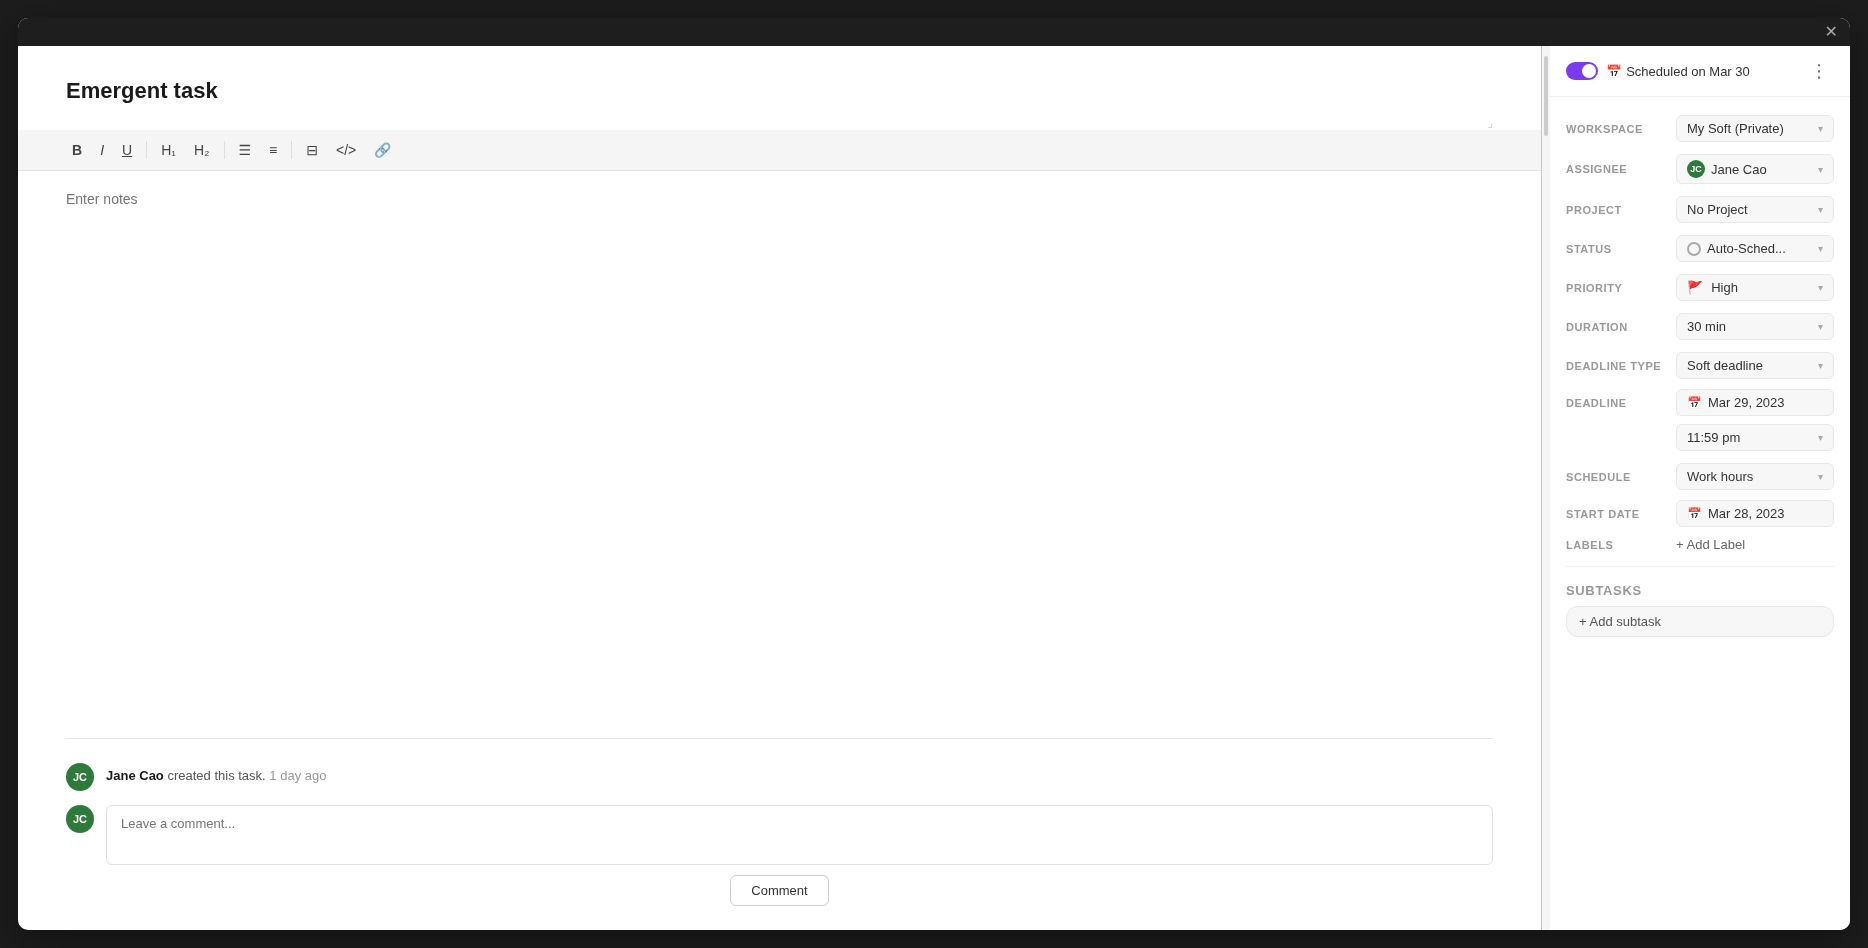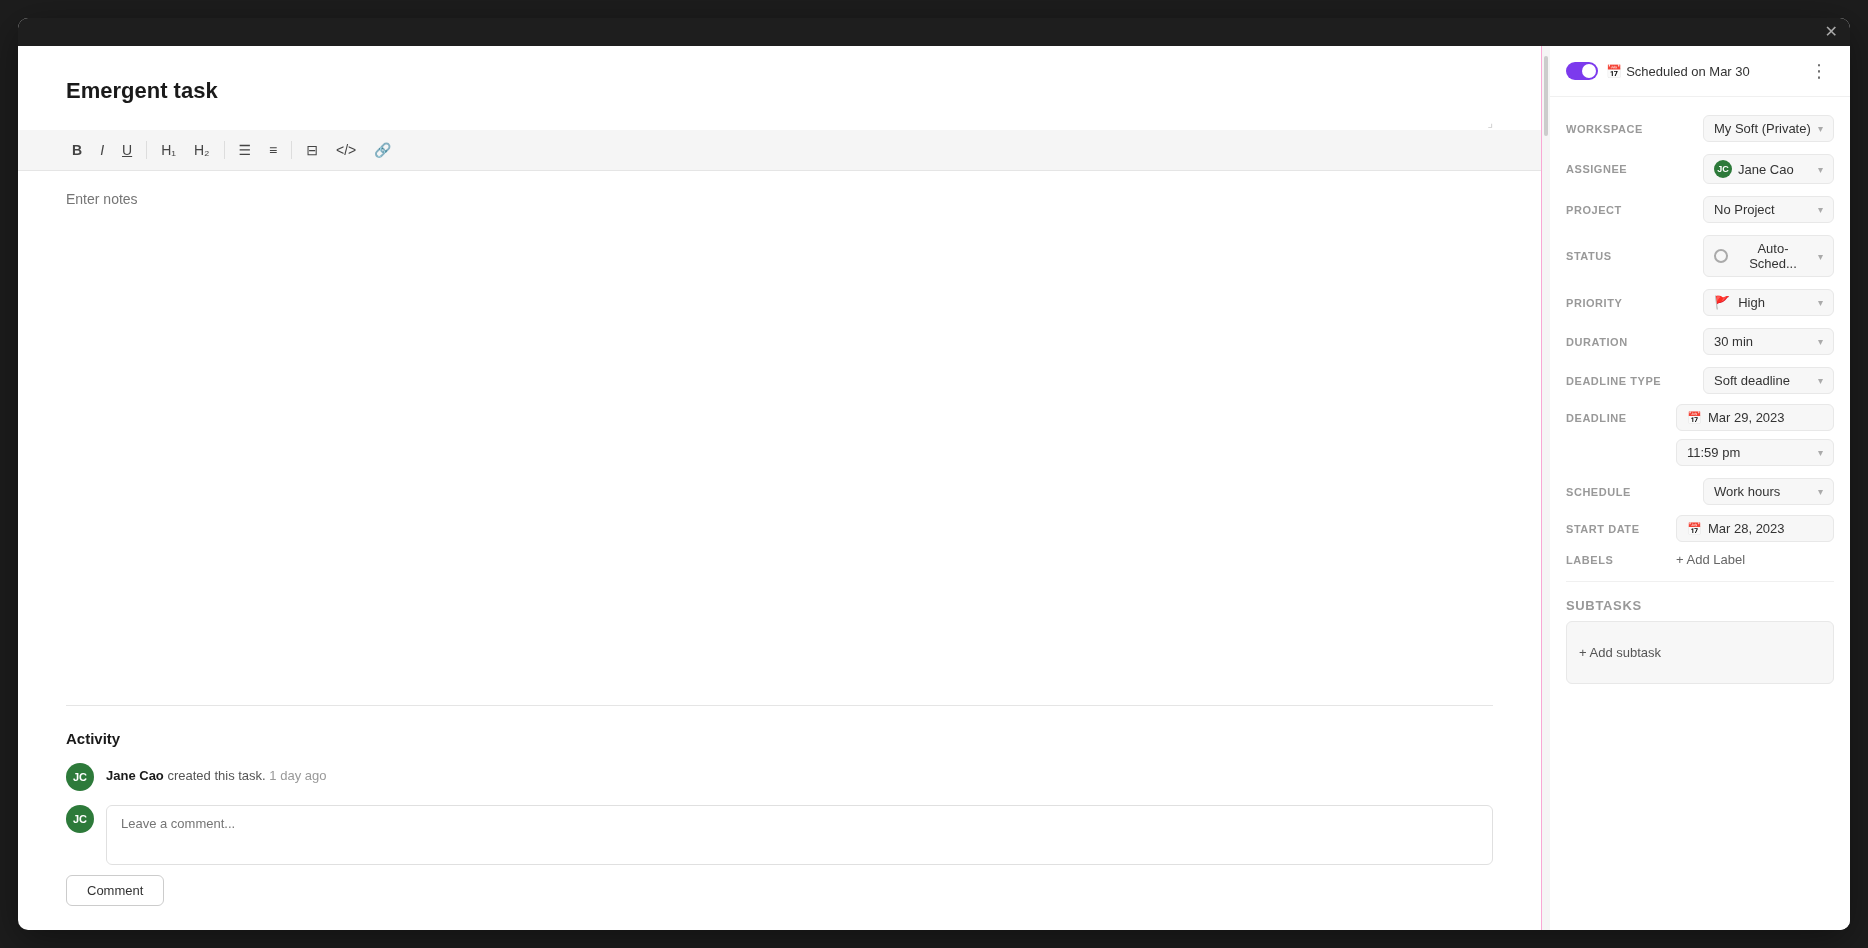--- a/index.html
+++ b/index.html
@@ -201,21 +201,21 @@
       font-size: 13px;
       color: #999;
       outline: none;
       resize: none;
       min-height: 60px;
       font-family: inherit;
     }
 
     .comment-submit {
       display: flex;
-      justify-content: flex-start;
+      justify-content: center;
       margin-top: 10px;
     }
 
     .comment-btn {
       background: #fff;
       border: 1px solid #ccc;
       border-radius: 6px;
       padding: 7px 20px;
       font-size: 13px;
       cursor: pointer;
@@ -292,21 +292,20 @@
 
     .props-list {
       padding: 12px 0;
     }
 
     .prop-row {
       display: flex;
       align-items: center;
       padding: 6px 16px;
       min-height: 36px;
-      gap: 27px;
     }
 
     .prop-label {
       font-size: 11px;
       font-weight: 600;
       color: #999;
       letter-spacing: 0.05em;
       text-transform: uppercase;
       width: 110px;
       flex-shrink: 0;
@@ -450,22 +449,22 @@
       text-transform: uppercase;
       margin-bottom: 8px;
     }
 
     .add-subtask-btn {
       display: flex;
       align-items: center;
       gap: 6px;
       background: #f7f7f7;
       border: 1px solid #e8e8e8;
-      border-radius: 6px;
-      padding: 23px 12px;
+      border-radius: 12px;
+      padding: 7px 12px;
       font-size: 13px;
       color: #555;
       cursor: pointer;
       width: 100%;
     }
 
     
     .left-scroll-track {
       width: 8px;
       background: #f5f5f5;
@@ -519,21 +518,20 @@
           <button class="toolbar-btn">🔗</button>
         </div>
 
         <div class="notes-area">
           <textarea class="notes-input" placeholder="Enter notes" style=""></textarea>
         </div>
 
         <div class="divider-h"></div>
 
         <div class="activity-section">
-          <div class="activity-title">Activity</div>
 
           <div class="activity-item">
             <div class="avatar">JC</div>
             <div class="activity-text">
               <strong>Jane Cao</strong>
               <span> </span>
               <span>created this task.</span>
               <span class="time"> </span>
               <span class="time">1 day ago</span>
             </div>

